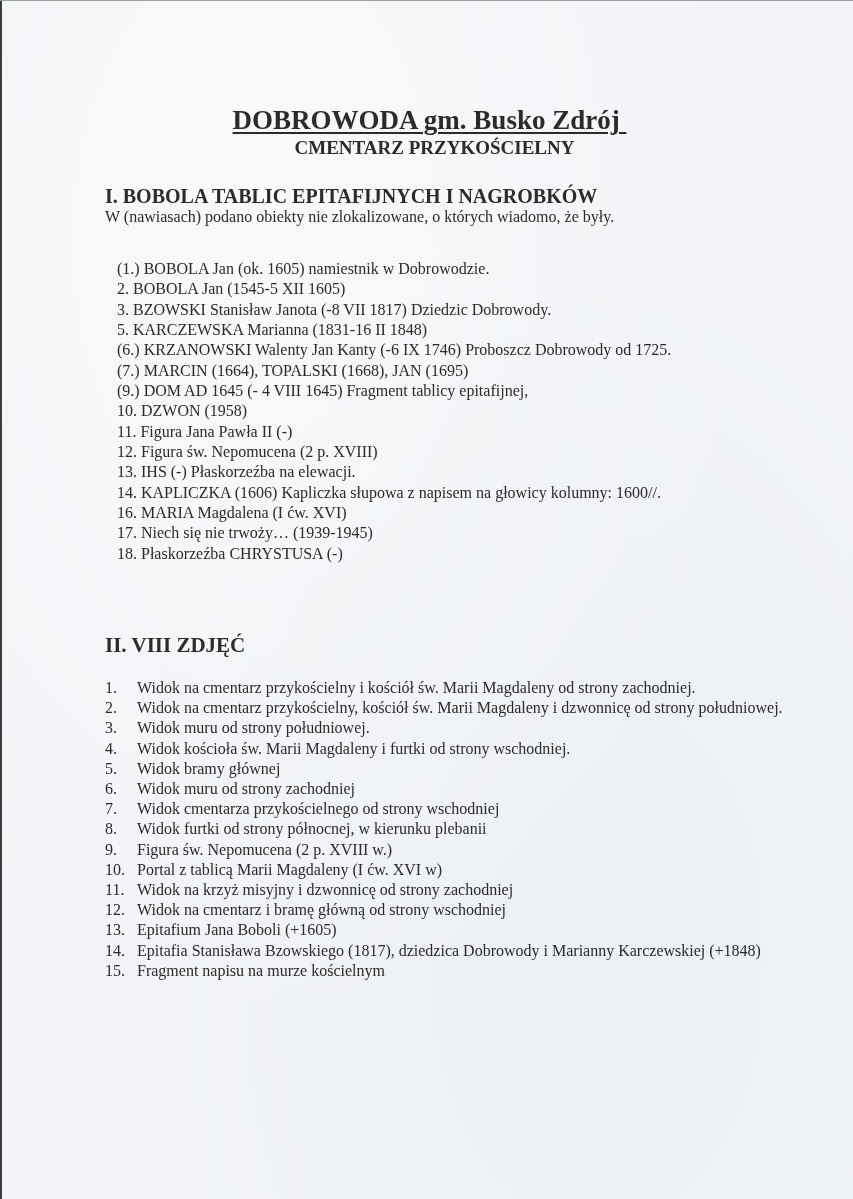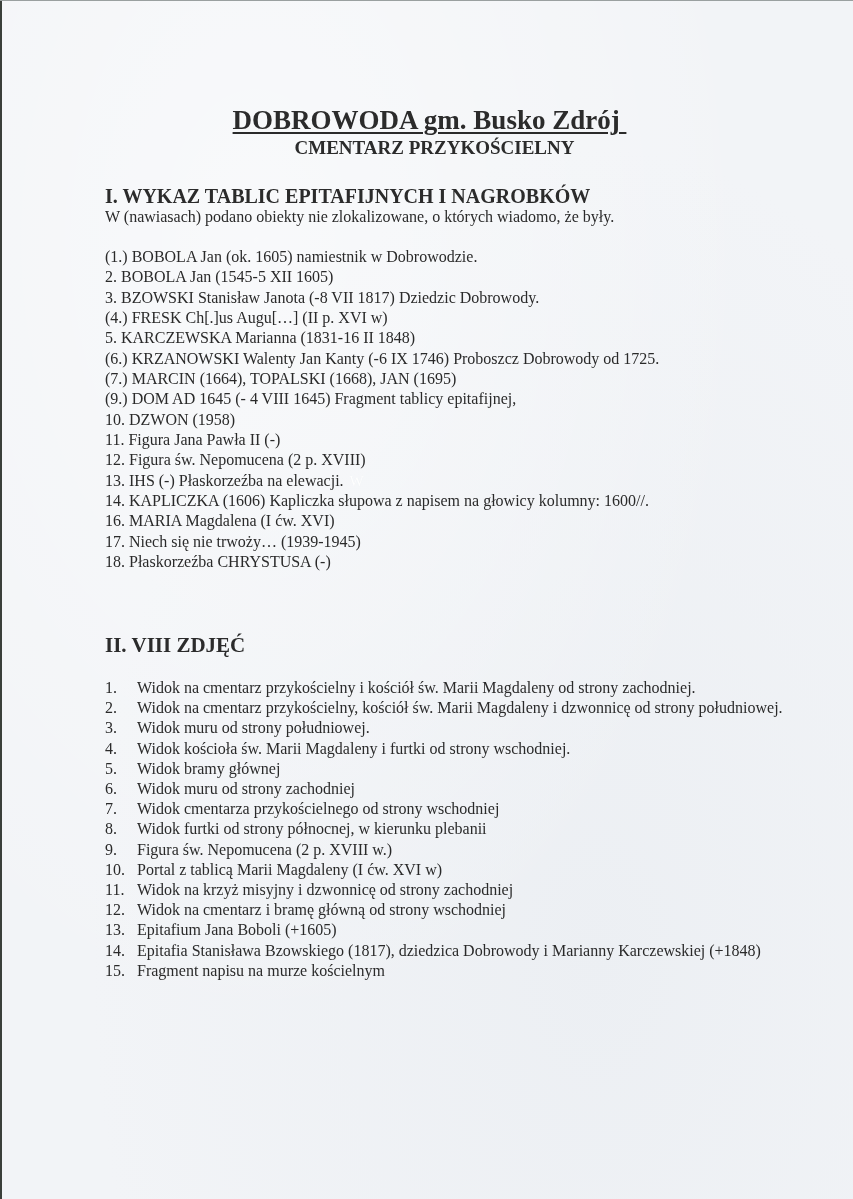--- a/index.html
+++ b/index.html
@@ -72,21 +72,21 @@
       position: absolute;
       left: 105px;
       top: 207px;
       font-size: 16px;
       line-height: 20px;
     }
     .list1 {
       position: absolute;
       left: 105px;
       top: 247px;
-      margin: 0; padding: 0;
+      margin: 12px; padding: 0;
       list-style: none;
       font-size: 16px;
     }
     .list1 li {
       height: 20.35px;
       line-height: 20px;
       white-space: nowrap;
     }
     .wm {
       display: inline-block;
@@ -123,28 +123,27 @@
 
 <div class="page">
   <div class="edge-left"></div>
   <div class="edge-top"></div>
 
   <div class="title">
     <span class="t">DOBROWODA gm. Busko Zdrój </span>
   </div>
   <div class="subtitle">CMENTARZ PRZYKOŚCIELNY</div>
 
-  <div class="section-heading" id="sec1-heading">I. WYKAZ TABLIC EPITAFIJNYCH I NAGROBKÓW</div>
+  <div class="section-heading" id="sec1-heading">I. BOBOLA TABLIC EPITAFIJNYCH I NAGROBKÓW</div>
   <div class="note">W (nawiasach) podano obiekty nie zlokalizowane, o których wiadomo, że były.</div>
 
   <ul class="list1">
     <li>(1.) BOBOLA Jan (ok. 1605) namiestnik w Dobrowodzie.</li>
     <li>2. BOBOLA Jan (1545-5 XII 1605)</li>
     <li>3. BZOWSKI Stanisław Janota (-8 VII 1817) Dziedzic Dobrowody.</li>
-    <li>(4.) FRESK Ch[.]us Augu[…] (II p. XVI w)</li>
     <li>5. KARCZEWSKA Marianna (1831-16 II 1848)</li>
     <li>(6.) KRZANOWSKI Walenty Jan Kanty (-6 IX 1746) Proboszcz Dobrowody od 1725.</li>
     <li>(7.) MARCIN (1664), TOPALSKI (1668), JAN (1695)</li>
     <li>(9.) DOM AD 1645 (- 4 VIII 1645) Fragment tablicy epitafijnej,</li>
     <li>10. DZWON (1958)</li>
     <li>11. Figura Jana Pawła II (-)</li>
     <li>12. Figura św. Nepomucena (2 p. XVIII)</li>
     <li><span>13. IHS (-) Płaskorzeźba na elewacji.</span><span class="wm">W</span></li>
     <li>14. KAPLICZKA (1606) Kapliczka słupowa z napisem na głowicy kolumny: 1600//.</li>
     <li>16. MARIA Magdalena (I ćw. XVI)</li>

